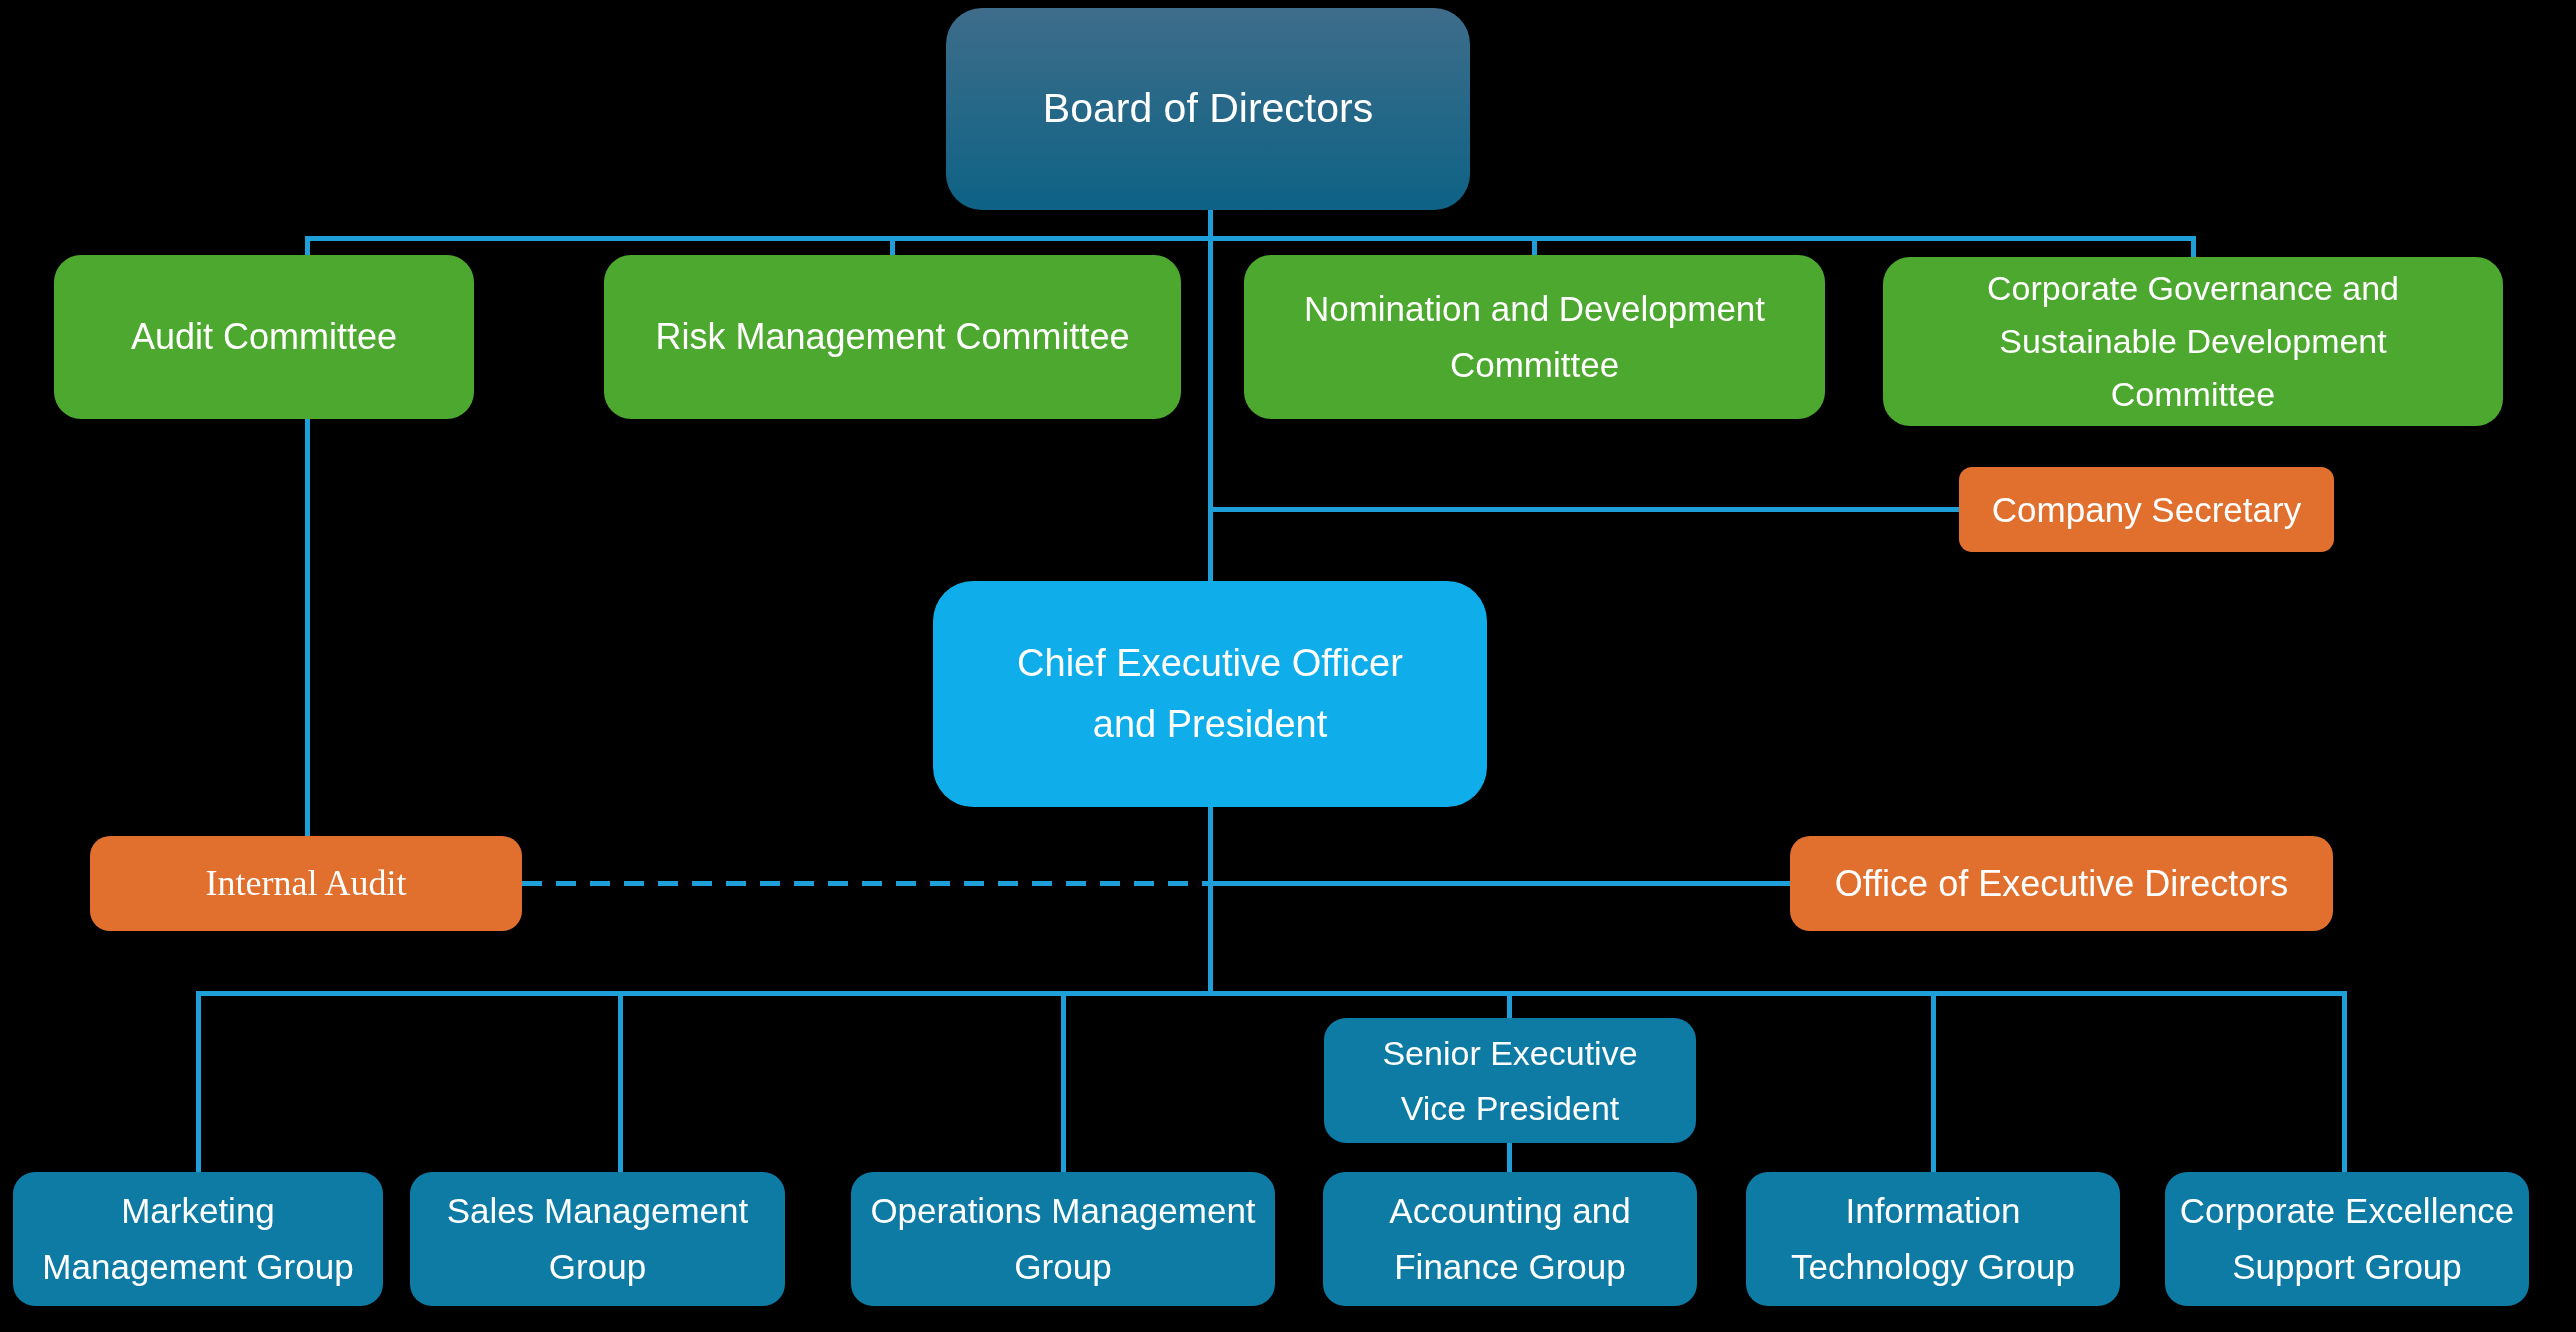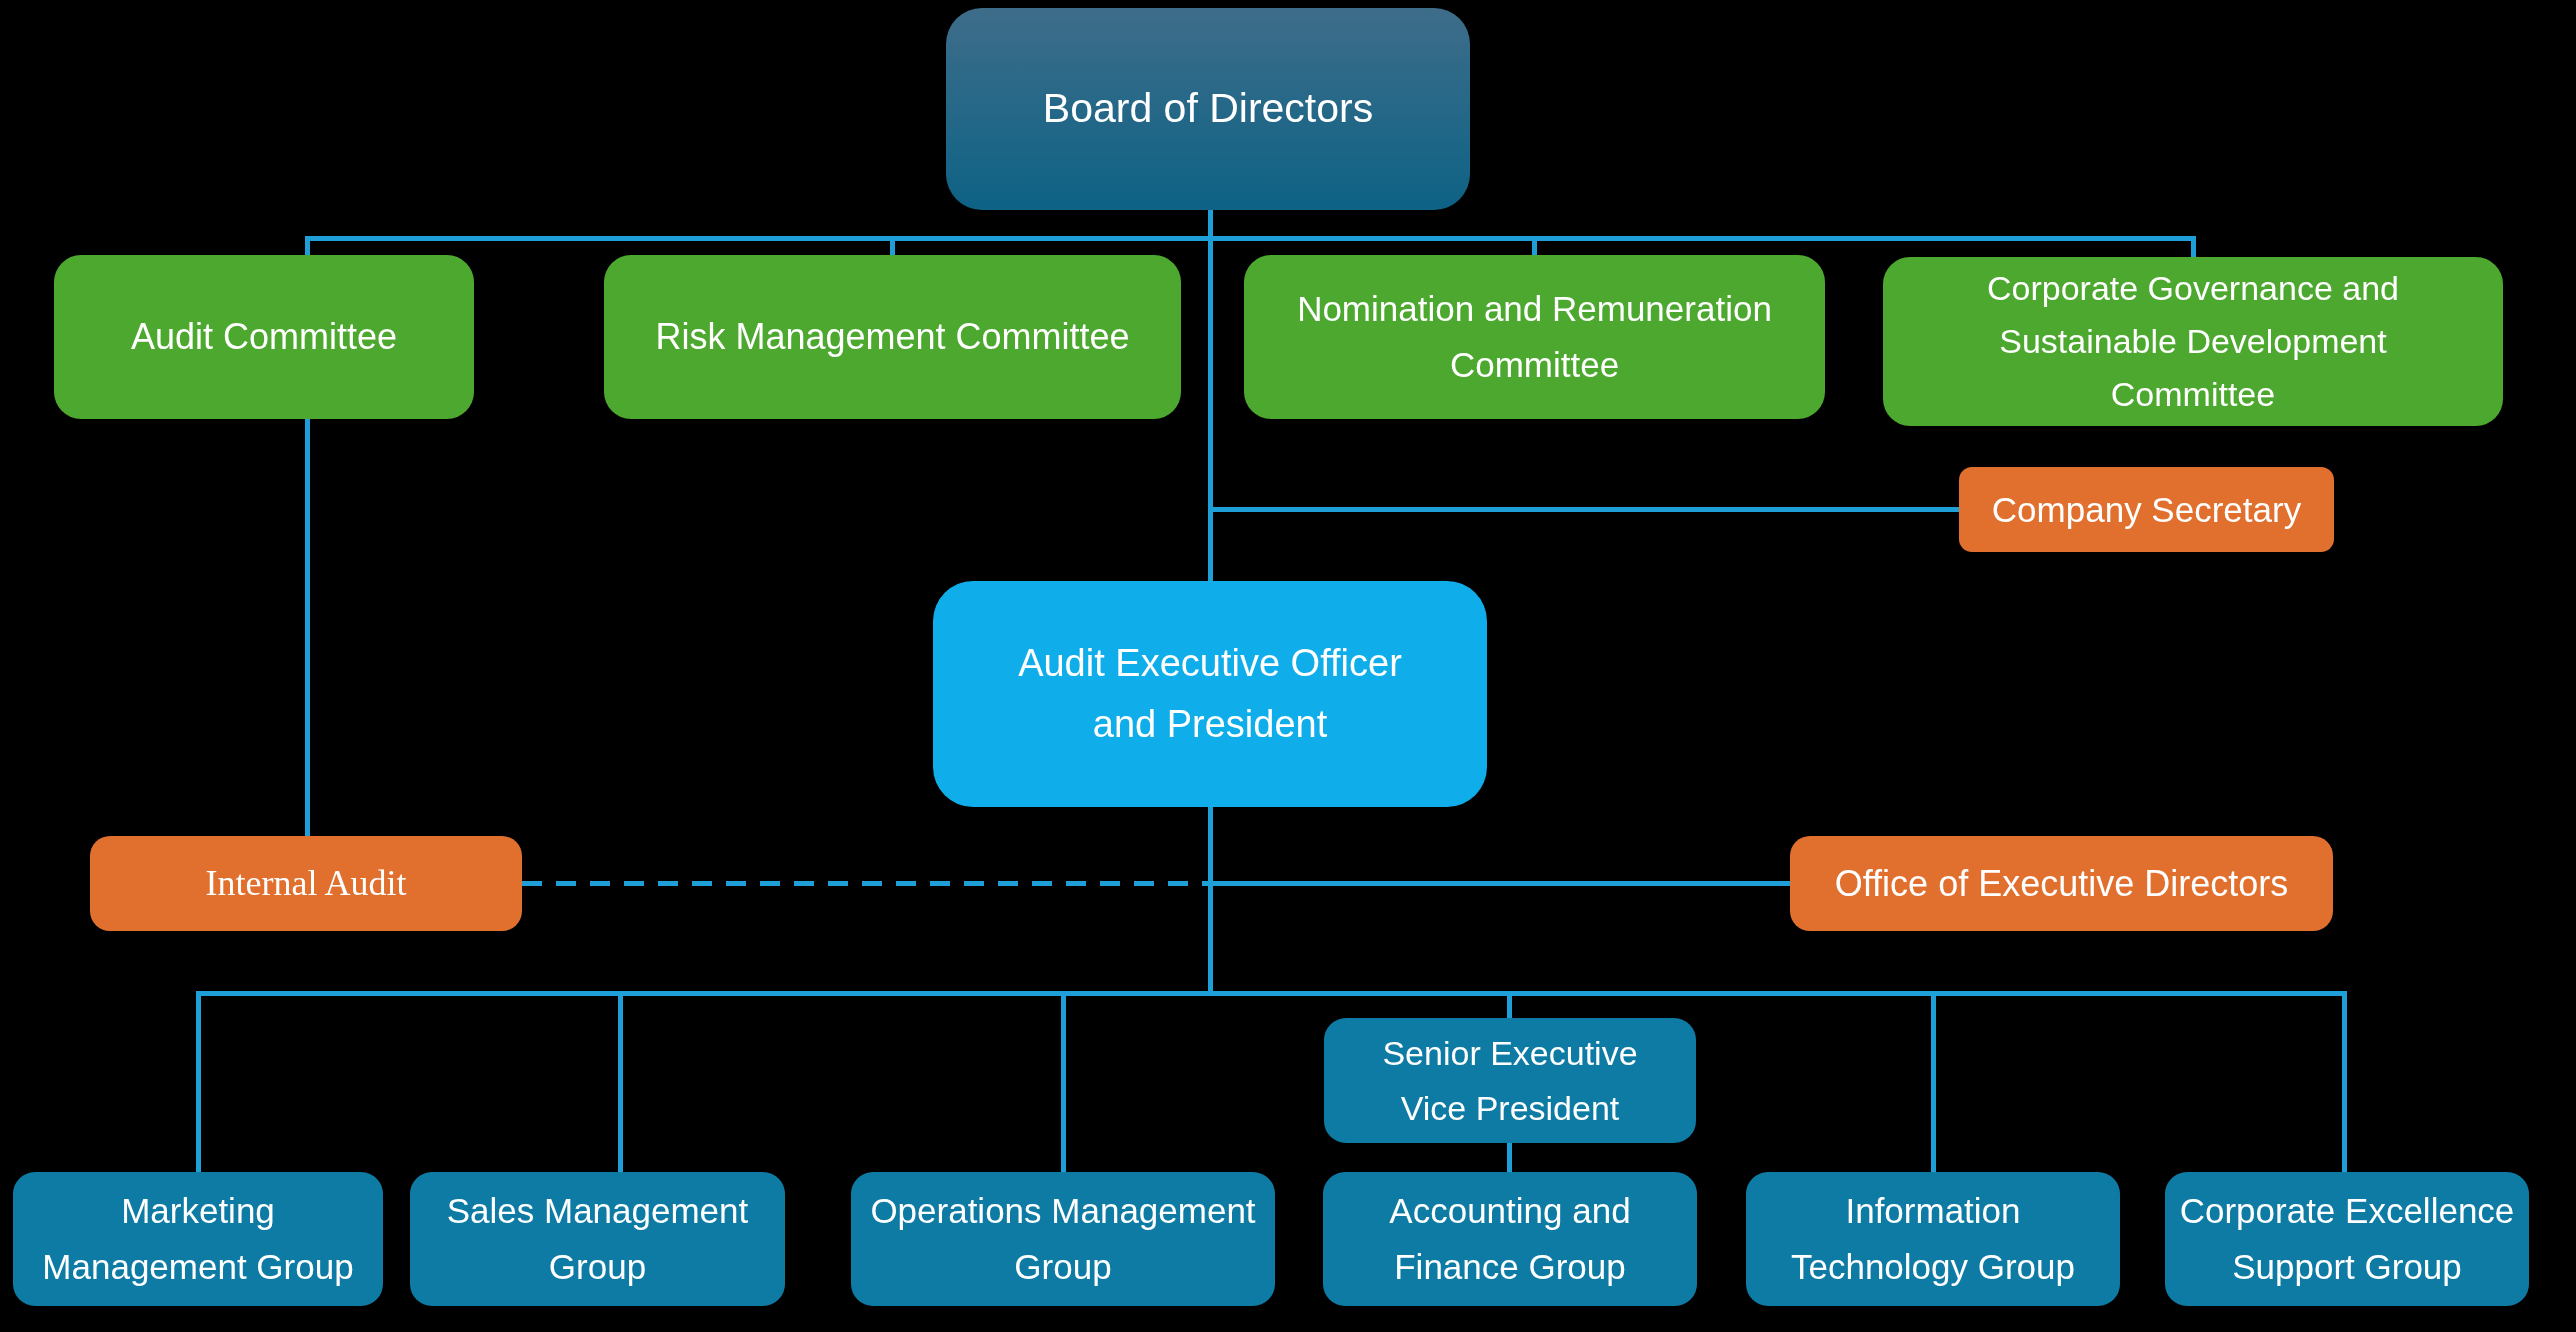--- a/index.html
+++ b/index.html
@@ -120,36 +120,36 @@
 
   <div class="node green" id="audit">
     <div class="ln">Audit Committee</div>
   </div>
 
   <div class="node green" id="risk">
     <div class="ln">Risk Management Committee</div>
   </div>
 
   <div class="node green" id="nomination">
-    <div class="ln">Nomination and Remuneration</div>
+    <div class="ln">Nomination and Development</div>
     <div class="ln">Committee</div>
   </div>
 
   <div class="node green" id="corpgov">
     <div class="ln">Corporate Governance and</div>
     <div class="ln">Sustainable Development</div>
     <div class="ln">Committee</div>
   </div>
 
   <div class="node orange" id="compsec">
     <div class="ln">Company Secretary</div>
   </div>
 
   <div class="node cyan" id="ceo">
-    <div class="ln">Audit Executive Officer</div>
+    <div class="ln">Chief Executive Officer</div>
     <div class="ln">and President</div>
   </div>
 
   <div class="node orange" id="internal">
     <div class="ln">Internal Audit</div>
   </div>
 
   <div class="node orange" id="office">
     <div class="ln">Office of Executive Directors</div>
   </div>

